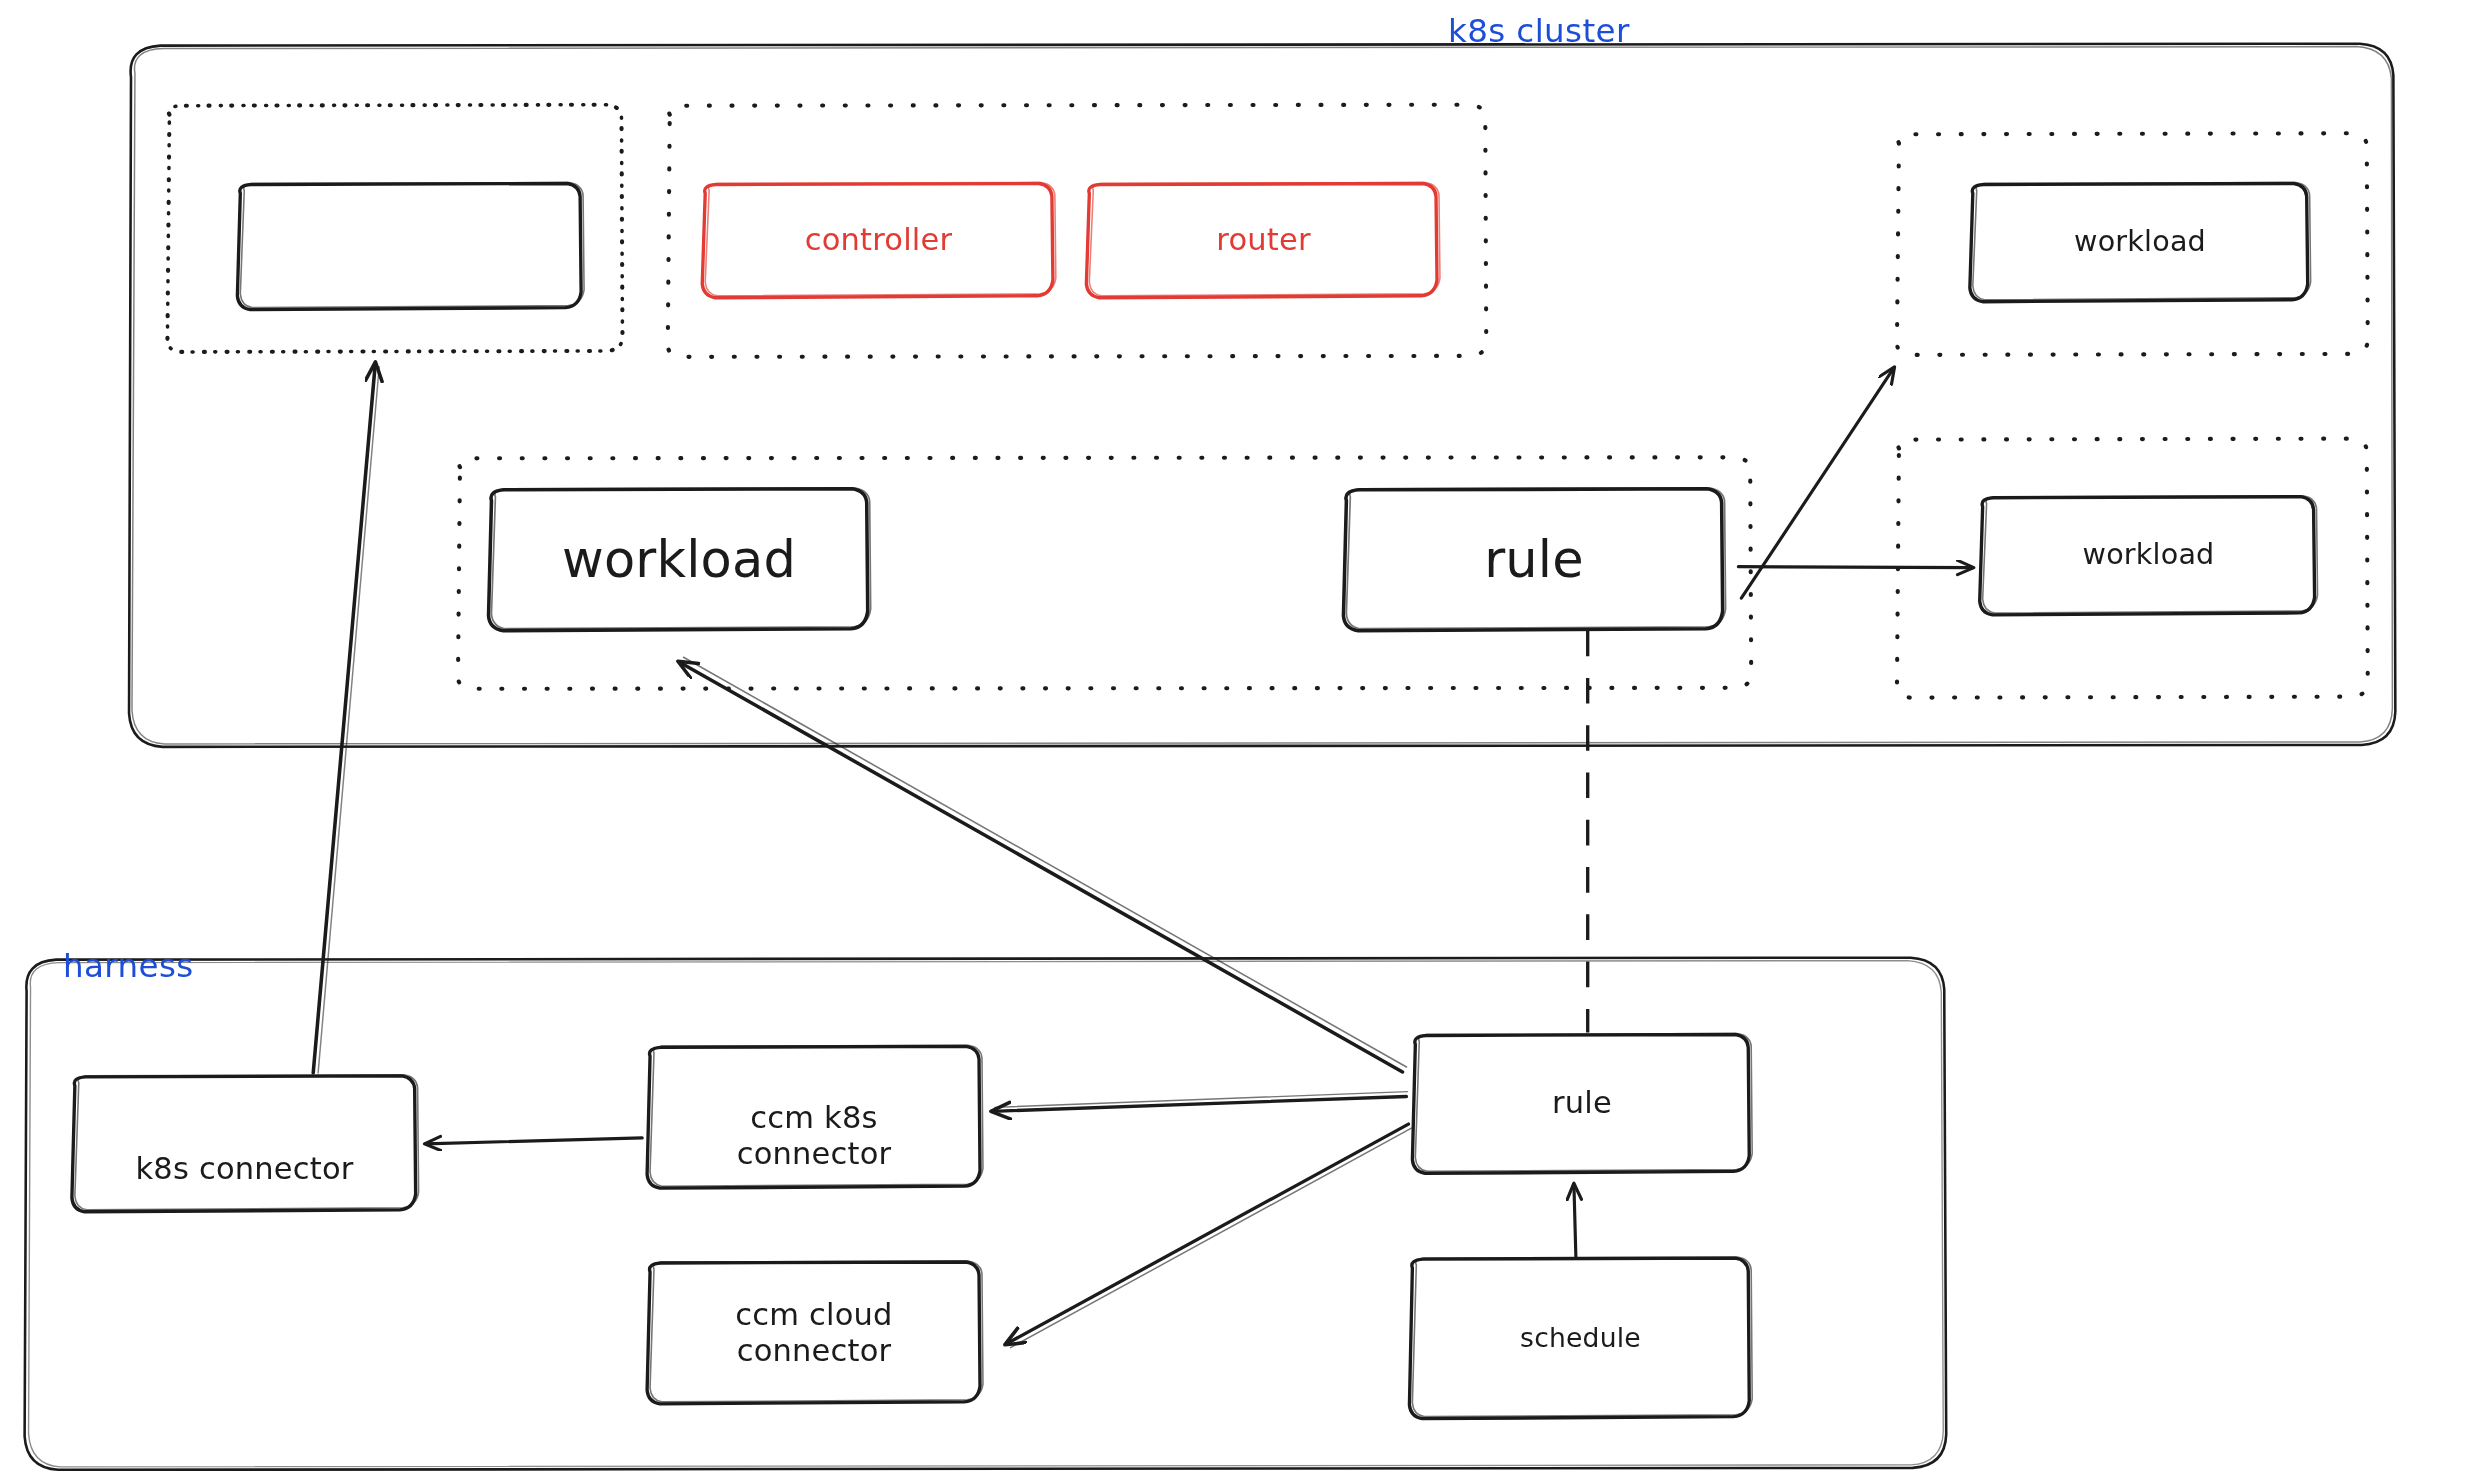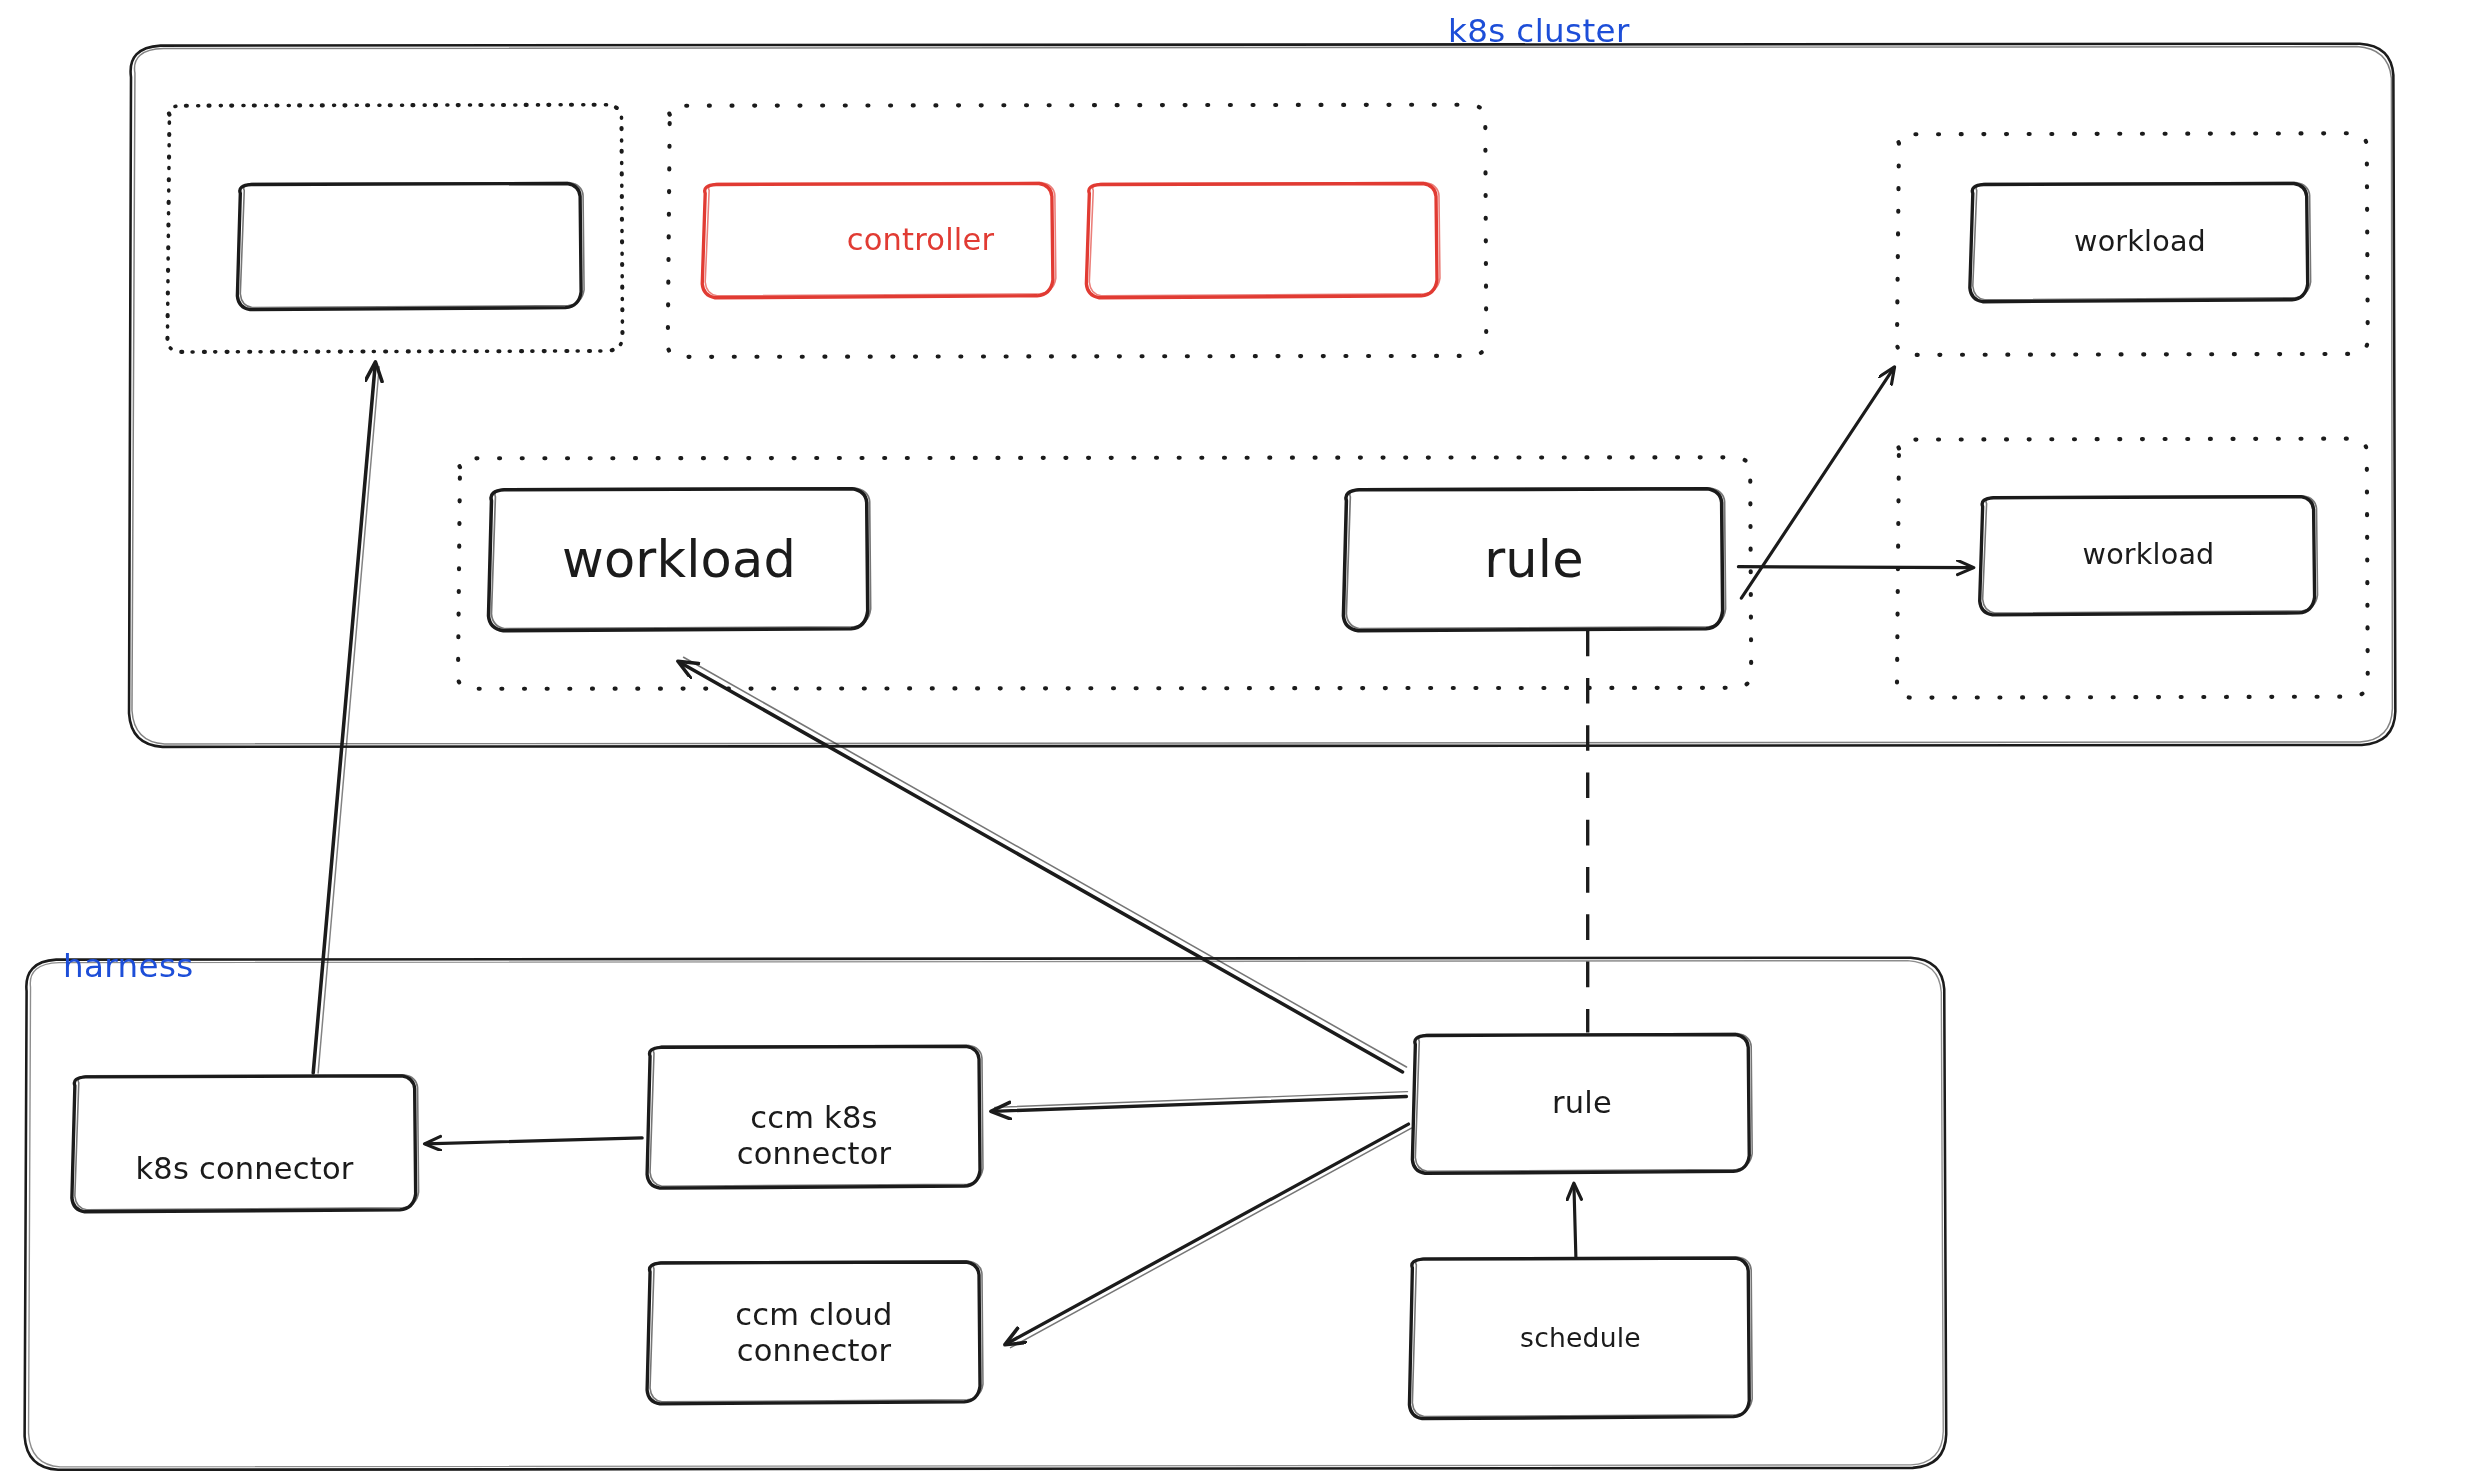--- a/index.html
+++ b/index.html
@@ -35,21 +35,21 @@
     letter-spacing: 0.2px;
     pointer-events: none;
   }
   .group-title {
     position: absolute;
     color: #1d4ed8;
     font-family: "DejaVu Sans", sans-serif;
     letter-spacing: 0.4px;
     pointer-events: none;
   }
-  .red-label { color: #e13b33; padding-left: 42px; }
+  .red-label { color: #e13b33; }
   .hit {
     position: absolute;
     pointer-events: auto;
   }
 </style>
 </head>
 <body>
 
 <div id="canvas">
 
@@ -195,20 +195,21 @@
     </g>
   </svg>
 
   <div class="group-title" style="left:1448px; top:11.8px; font-size:32.5px;">k8s cluster</div>
 
   <div class="group-title" style="left:63px; top:911px; font-size:32.5px;margin-top:36px;">harness</div>
 
 
   <div class="node-label red-label" style="left:702px; top:183px; width:353px; height:114px; font-size:30.5px;">controller</div>
 
+  <div class="node-label red-label" style="left:1087px; top:183px; width:353px; height:114px; font-size:30.5px;">router</div>
 
   <div class="node-label" style="left:1970px; top:183px; width:340px; height:118px; font-size:28.6px;">workload</div>
 
   <div class="node-label" style="left:1980px; top:496px; width:337px; height:118px; font-size:28.6px;">workload</div>
 
   <div class="node-label" style="left:489px; top:489px; width:380px; height:142px; font-size:51px;">workload</div>
 
   <div class="node-label" style="left:1344px; top:489px; width:380px; height:142px; font-size:51px;">rule</div>
 
   <div class="node-label" style="left:72px; top:1076px; width:345px; height:136px; font-size:30.5px;margin-top:25px;">k8s connector</div>

